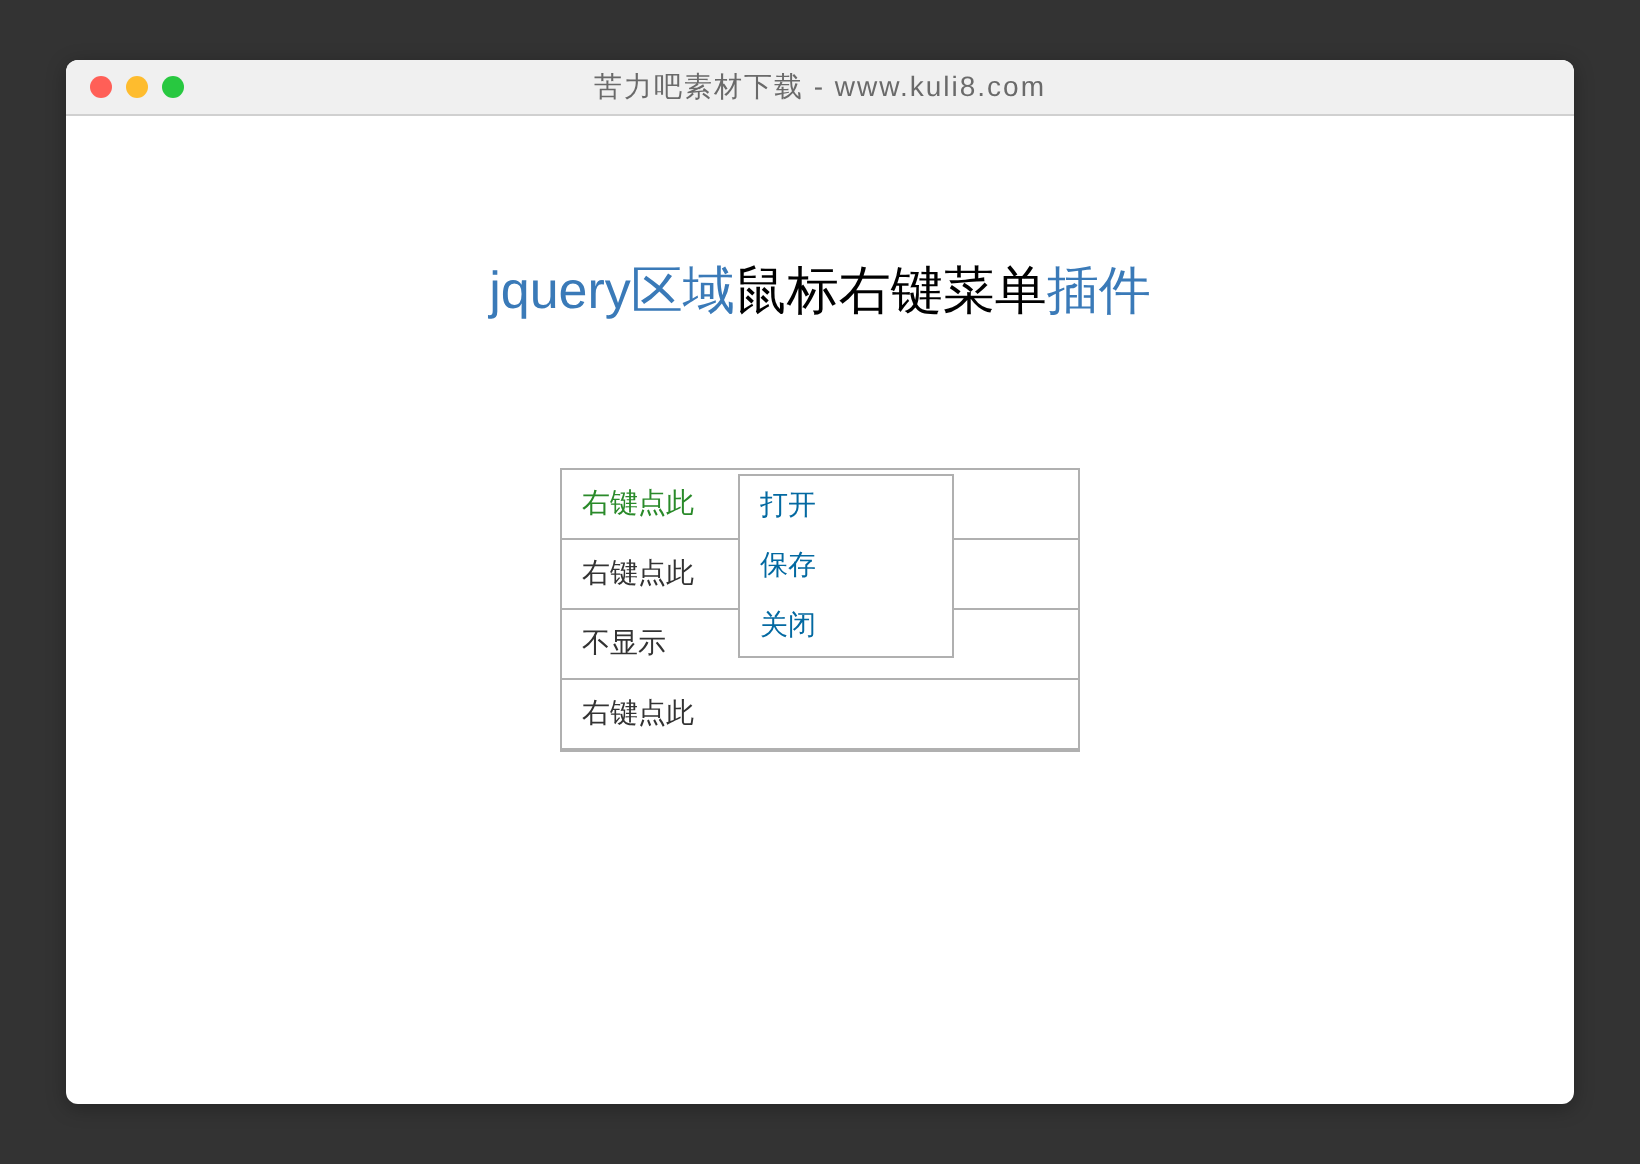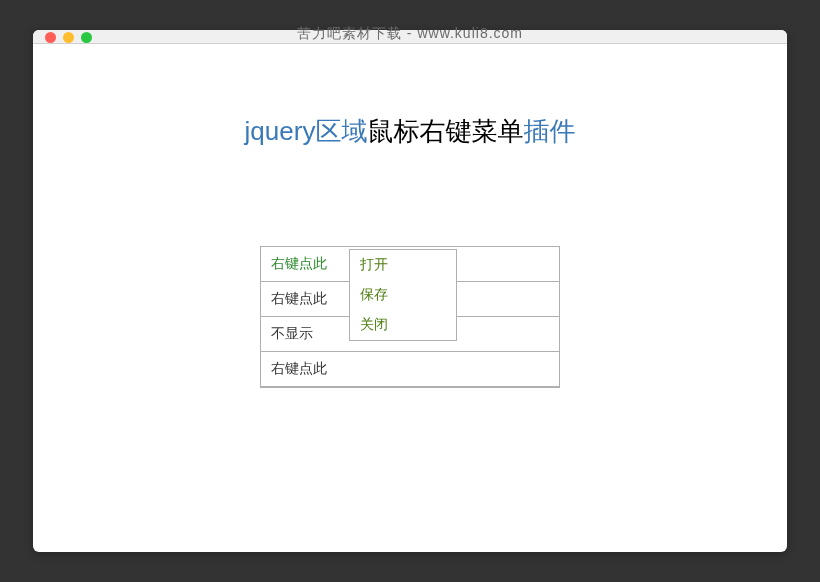--- a/index.html
+++ b/index.html
@@ -17,26 +17,26 @@
       height: 522px;
       background: #ffffff;
       border-radius: 6px;
       box-shadow: 0 2px 10px rgba(0,0,0,0.3);
       display: flex;
       flex-direction: column;
       overflow: visible;
       position: relative;
     }
     .titlebar {
-      height: 14px;
+      height: 28px;
       background: #f0f0f0;
       border-bottom: 1px solid #d0d0d0;
       border-radius: 6px 6px 0 0;
       display: flex;
-      align-items: flex-end;
+      align-items: center;
       padding: 0 12px;
       position: relative;
     }
     .controls {
       display: flex;
       gap: 7px;
     }
     .dot {
       width: 11px;
       height: 11px;
@@ -62,22 +62,22 @@
     .heading {
       text-align: center;
       font-size: 26px;
       font-weight: normal;
       color: #3a7ab8;
     }
     .heading .highlight {
       color: #000000;
     }
     .list-area {
-      width: 300px;
-      margin: 97px auto 0;
+      width: 260px;
+      margin: 71px auto 0;
       border: 1px solid #b0b0b0;
       position: relative;
     }
     .list-row {
       padding: 8px 10px;
       font-size: 14px;
       color: #333;
       border-bottom: 1px solid #b0b0b0;
       cursor: context-menu;
     }
@@ -88,21 +88,21 @@
       top: 2px;
       left: 88px;
       width: 108px;
       background: #ffffff;
       border: 1px solid #b0b0b0;
       z-index: 10;
     }
     .menu-item {
       padding: 6px 10px;
       font-size: 14px;
-      color: #4d7c0f;
+      color: #0369a1;
       cursor: pointer;
     }
   </style>
 </head>
 <body>
 
 <div class="window">
   <div class="titlebar">
     <div class="controls">
       <div class="dot red"></div>

